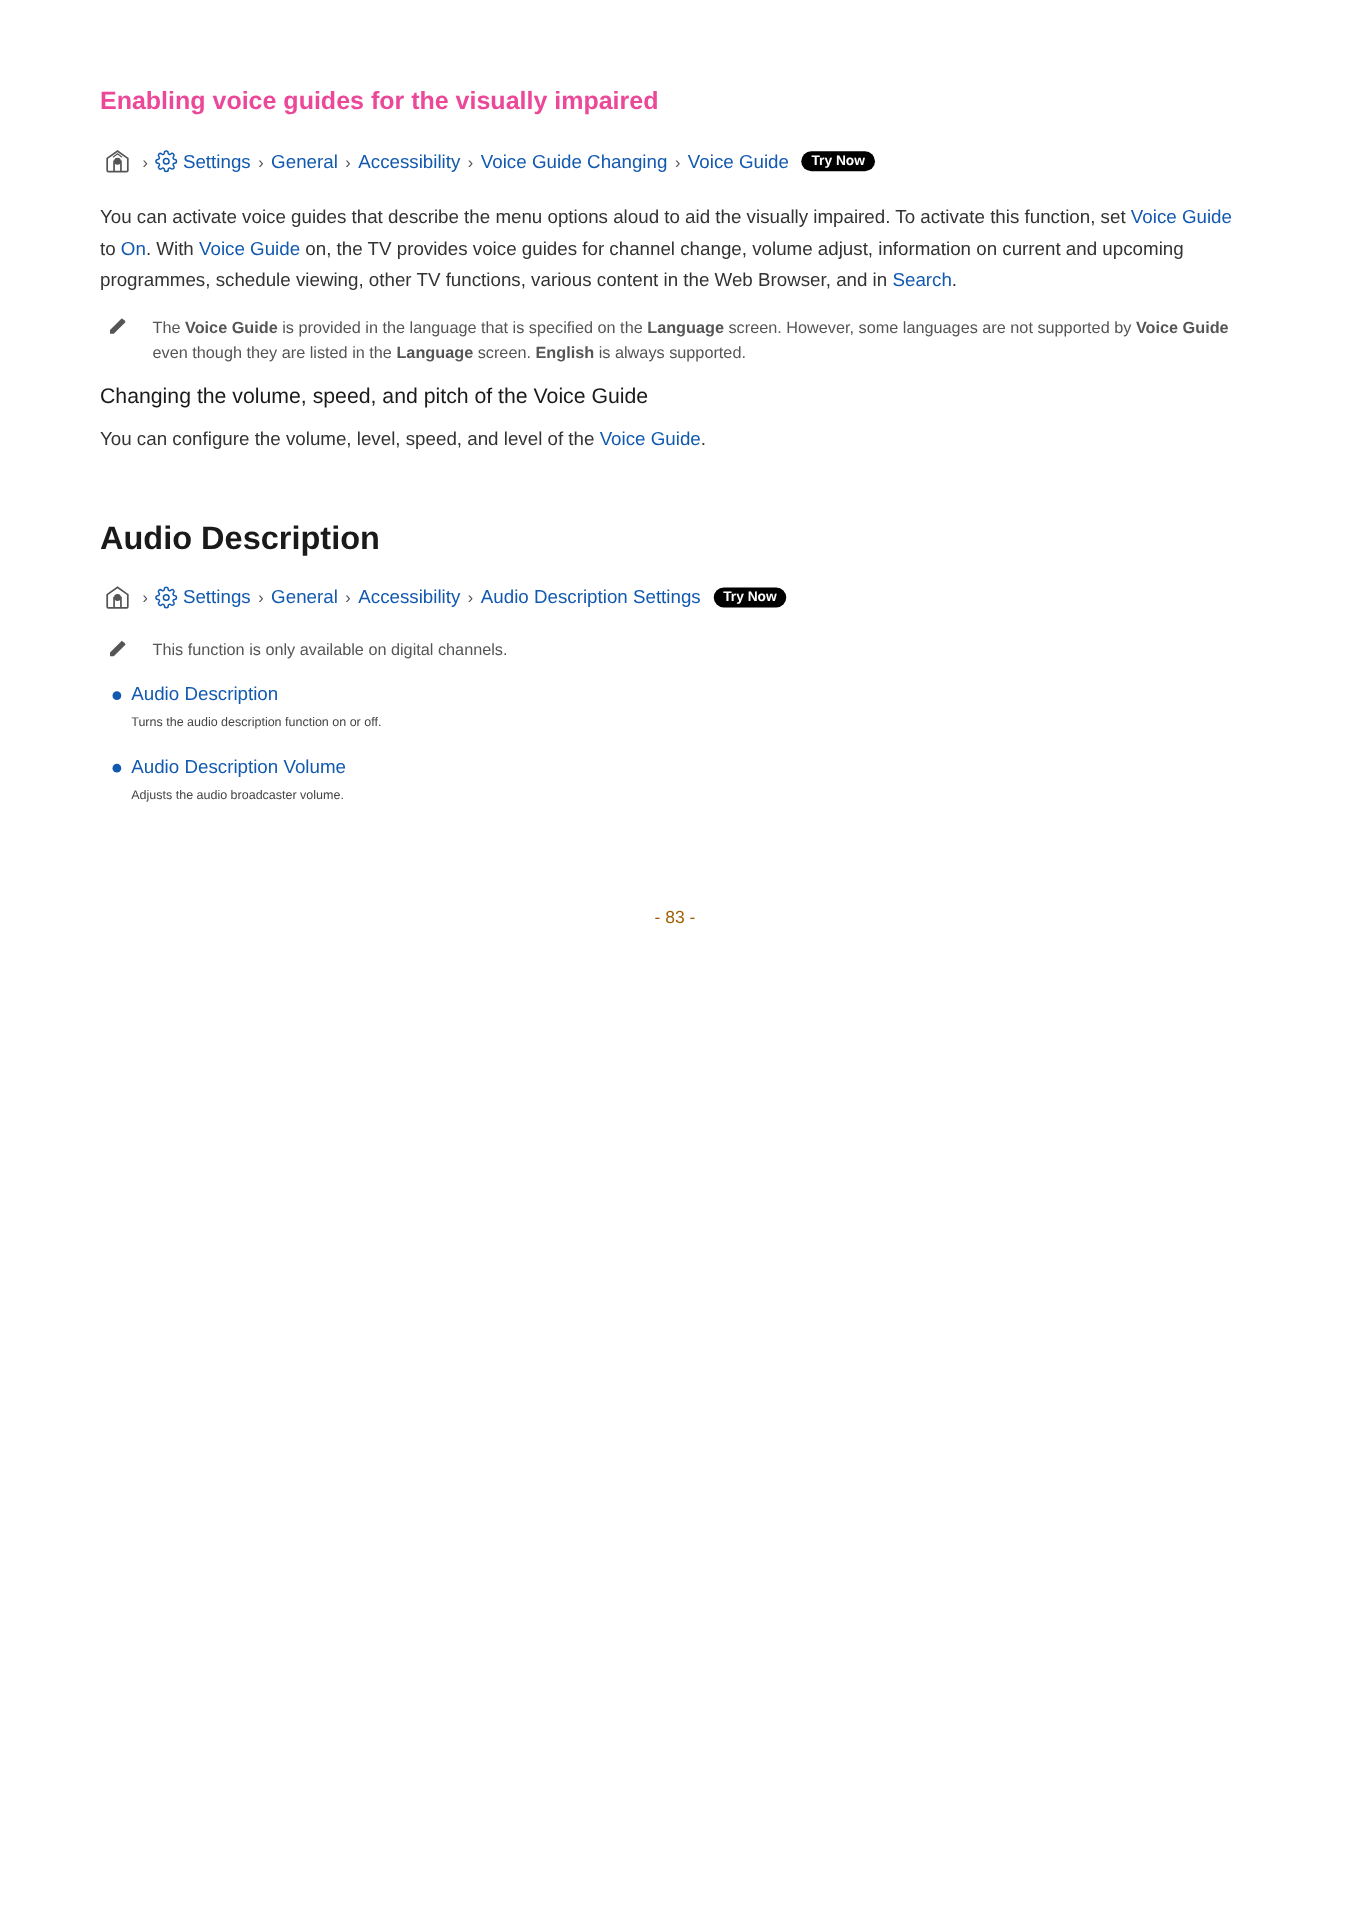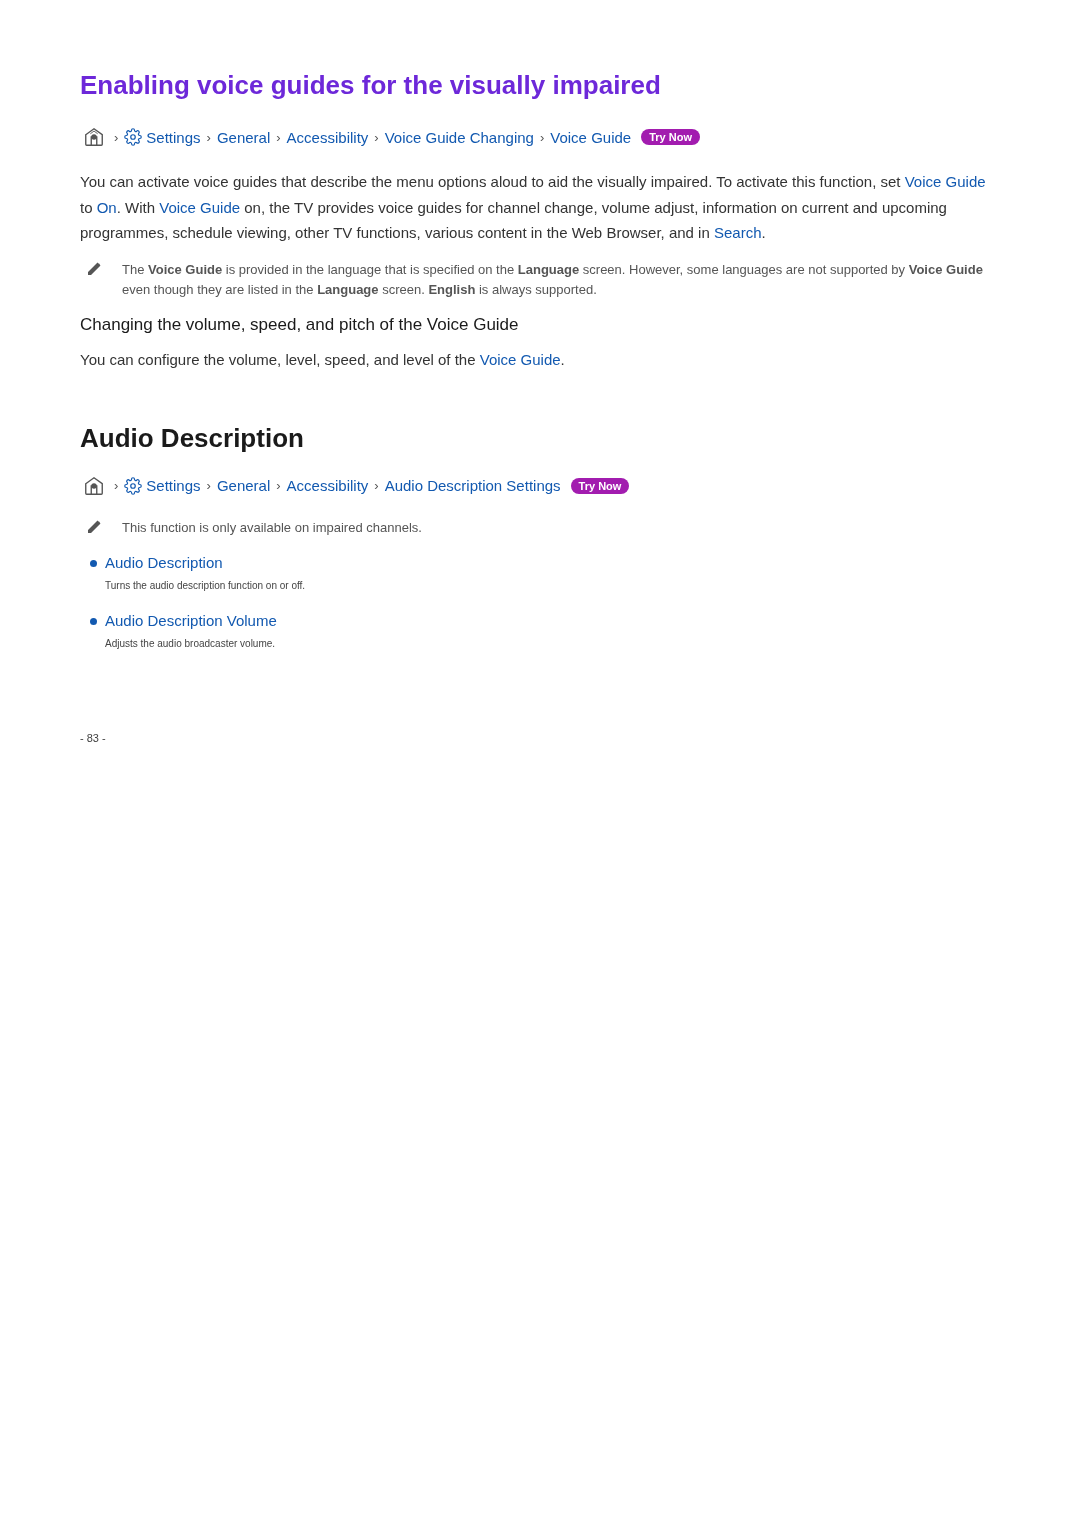--- a/index.html
+++ b/index.html
@@ -17,23 +17,23 @@
       min-height: 1527px;
       padding: 60px 80px 80px 80px;
     }
 
     .page-content {
       max-width: 920px;
       margin: 0 auto;
     }
 
     h1.section-title {
-      font-size: 26px;
+      font-size: 20px;
       font-weight: 600;
-      color: #6d28d9;
+      color: #ec4899;
       margin-bottom: 22px;
       margin-top: 10px;
     }
 
     h2.section-title {
       font-size: 26px;
       font-weight: 600;
       color: #1a1a1a;
       margin-bottom: 18px;
       margin-top: 50px;
@@ -86,21 +86,21 @@
     }
 
     .breadcrumb-link {
       color: #1259b0;
       font-weight: 500;
       text-decoration: none;
     }
 
     .try-now-badge {
       display: inline-block;
-      background-color: #a21caf;
+      background-color: #000000;
       color: #ffffff;
       font-size: 11px;
       font-weight: 600;
       padding: 2px 8px;
       border-radius: 10px;
       margin-left: 6px;
       vertical-align: middle;
     }
 
     .body-text {
@@ -174,23 +174,23 @@
       display: block;
     }
 
     .bullet-desc {
       font-size: 10px;
       color: #444;
       line-height: 1.6;
     }
 
     .page-number {
-      text-align: left;
-      color: #404040;
-      font-size: 11px;
+      text-align: center;
+      color: #a16207;
+      font-size: 14px;
       margin-top: 60px;
       padding-top: 20px;
     }
   </style>
 </head>
 <body>
 
 <div class="page-content">
 
   <h1 class="section-title">Enabling voice guides for the visually impaired</h1>
@@ -271,21 +271,21 @@
     <span class="try-now-badge">Try Now</span>
   </div>
 
 
   <div class="note-box">
     <span class="note-icon">
       <svg viewBox="0 0 16 16" fill="#555">
         <path d="M11.5 1.5l3 3L5 14H2v-3L11.5 1.5zm1.5 1l1 1-1 1-1-1 1-1z"></path>
       </svg>
     </span>
-    <span class="note-text">This function is only available on impaired channels.</span>
+    <span class="note-text">This function is only available on digital channels.</span>
   </div>
 
   <ul class="bullet-list">
     <li>
       <span class="bullet-dot"></span>
       <div class="bullet-content">
         <a class="bullet-title inline-link">Audio Description</a>
         <span class="bullet-desc">Turns the audio description function on or off.</span>
       </div>
     </li>

